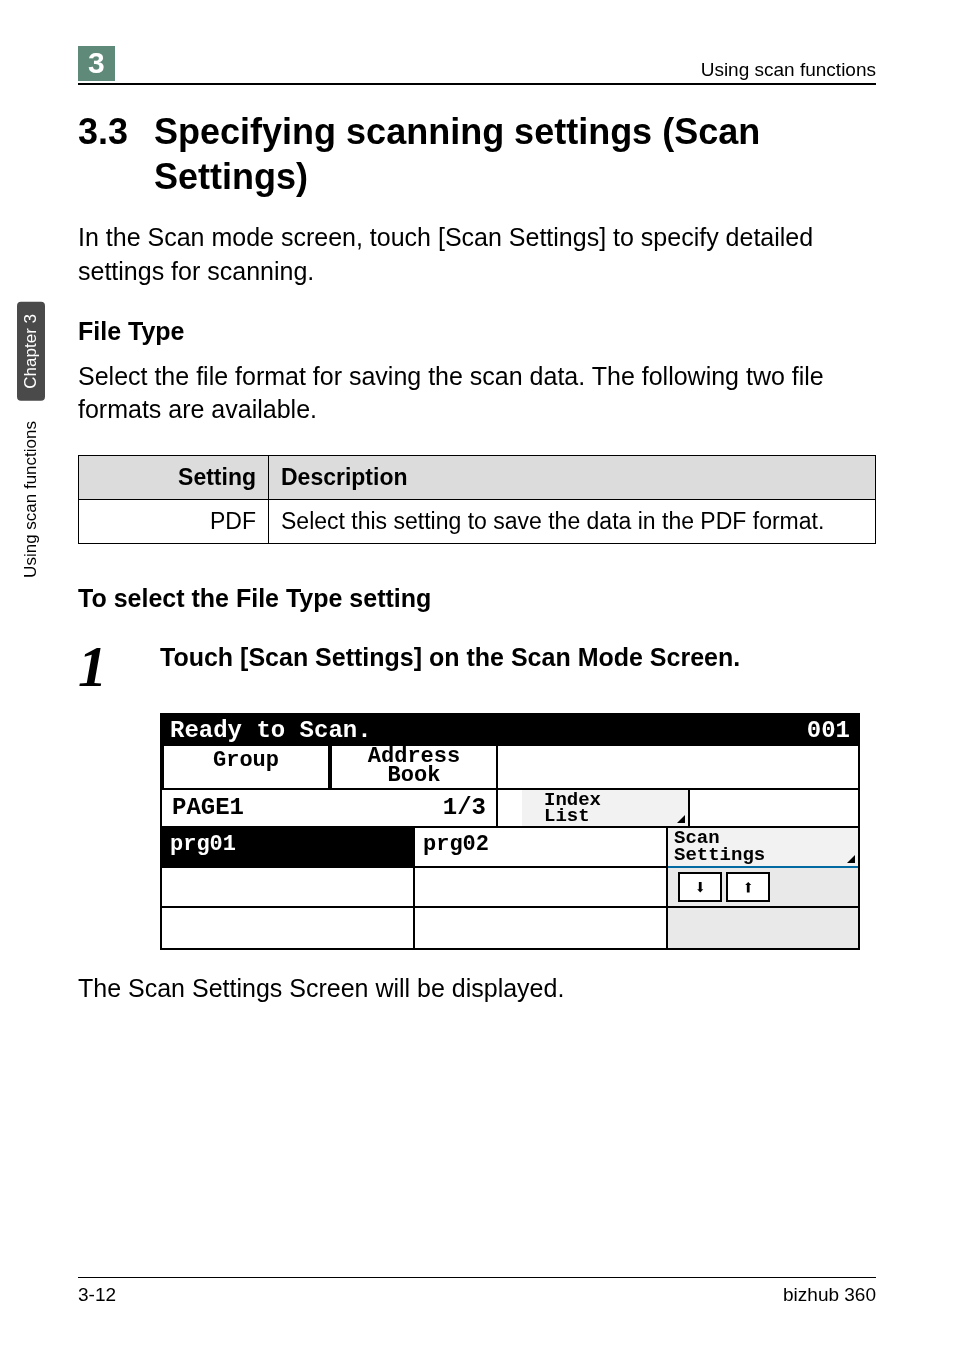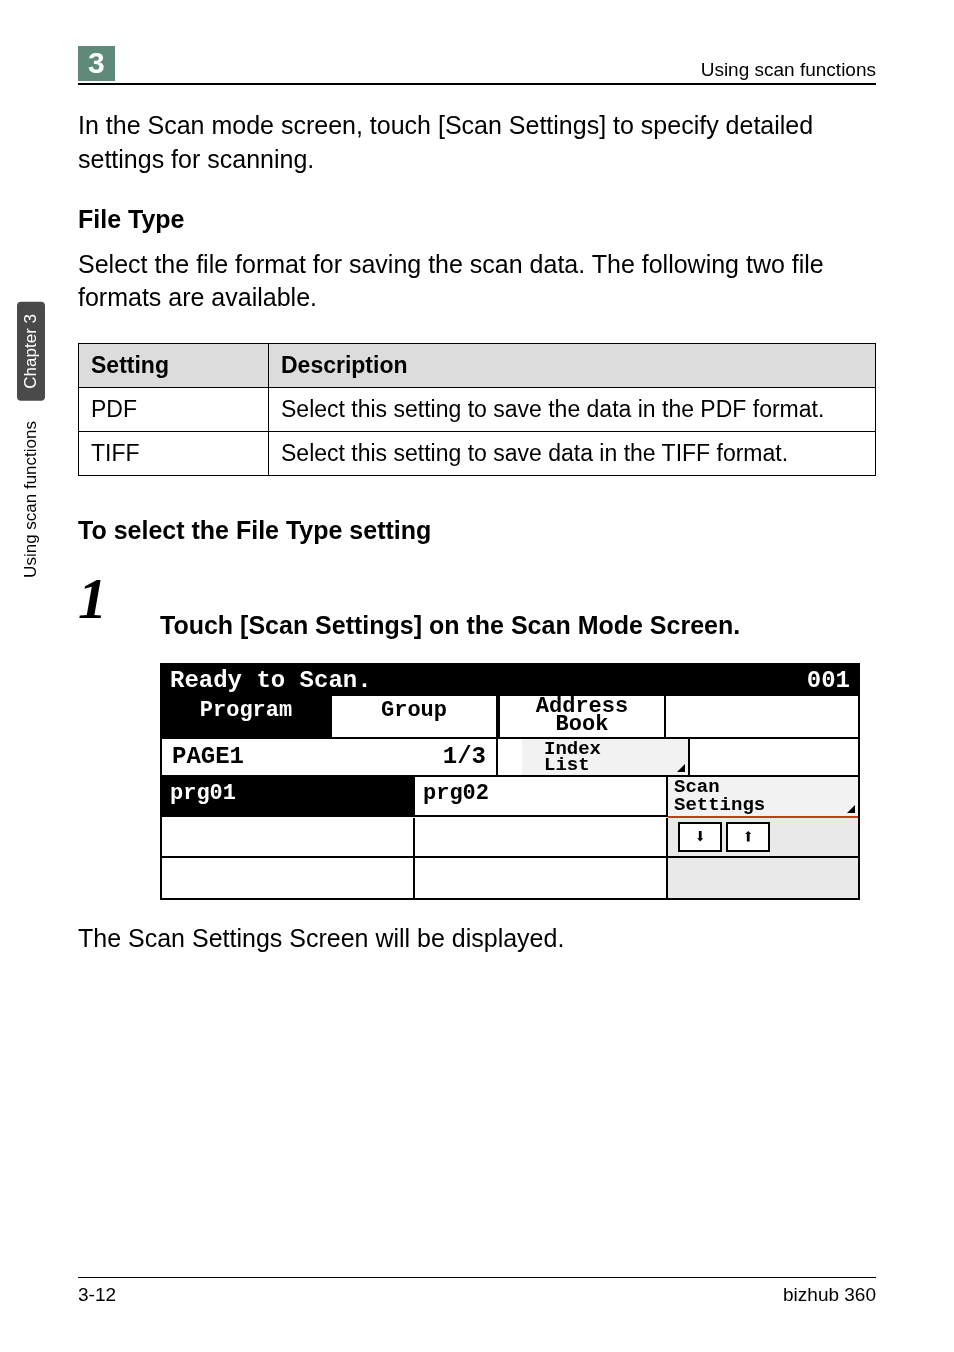--- a/index.html
+++ b/index.html
@@ -66,21 +66,21 @@
     border: 1px solid #000;
     padding: 8px 12px;
     text-align: left;
     font-size: 23px;
     vertical-align: top;
   }
   .table thead th {
     background: #dcdcdc;
     font-weight: bold;
   }
-  .table td:first-child, .table th:first-child { width: 190px; }
+  .table td:first-child, .table th:first-child { width: 190px; text-align: right; }
   .h-proc {
     font-size: 25px;
     font-weight: bold;
     margin-bottom: 28px;
   }
   .step-row {
     display: flex;
     gap: 26px;
     align-items: flex-start;
     margin-bottom: 20px;
@@ -91,21 +91,20 @@
     font-weight: bold;
     line-height: 0.9;
     font-family: Georgia, 'Times New Roman', serif;
     width: 56px;
   }
   .step-text {
     font-size: 25px;
     font-weight: bold;
     line-height: 1.35;
     flex: 1;
-    margin-top: 36px;
   }
   .result-text {
     font-size: 25px;
     margin-top: 24px;
   }
   
   .side-tab {
     position: absolute;
     left: 14px;
     top: 302px;
@@ -220,21 +219,21 @@
     padding: 4px 8px;
   }
   .lcd .prg-row .c1 { width: 253px; }
   .lcd .prg-row .c2 { width: 253px; }
   .lcd .prg-row .c1.sel { background:#000; color:#fff; }
   .lcd .prg-row .scan-settings {
     flex: 1;
     font-size: 19px;
     line-height: 0.9;
     padding: 2px 6px;
-    border-bottom: 2px solid #c2410c;
+    border-bottom: 2px solid #0369a1;
     background: #f2f2f2;
     position: relative;
   }
   .lcd .prg-row .scan-settings::after {
     content:"";
     position:absolute; right:3px; bottom:3px;
     width:0;height:0;border-left:8px solid transparent;border-bottom:8px solid #000;
   }
   .lcd .blank-row .cell {
     border-right: 2px solid #000;
@@ -275,60 +274,59 @@
   <span class="light">Using scan functions</span>
 </div>
 
 <div class="page">
 
   <div class="topbar">
     <span class="chapter-badge">3</span>
     <span class="top-right">Using scan functions</span>
   </div>
 
+  <div class="h-section">
+    <span class="num">3.3</span>
+    <span>Specifying scanning settings (Scan Settings)</span>
+  </div>
 
   <p class="body-text">In the Scan mode screen, touch [Scan Settings] to specify detailed settings for scanning.</p>
 
   <div class="h-sub">File Type</div>
   <p class="body-text">Select the file format for saving the scan data. The following two file formats are available.</p>
 
   <table class="table">
     <thead>
       <tr>
         <th>Setting</th>
         <th>Description</th>
       </tr>
     </thead>
     <tbody>
       <tr>
         <td>PDF</td>
         <td>Select this setting to save the data in the PDF format.</td>
       </tr>
-      <tr>
-        <td>TIFF</td>
-        <td>Select this setting to save data in the TIFF format.</td>
-      </tr>
     </tbody>
   </table>
 
   <div class="h-proc">To select the File Type setting</div>
 
   <div class="step-row">
     <div class="step-num">1</div>
     <div class="step-text">Touch [Scan Settings] on the Scan Mode Screen.</div>
   </div>
 
   <div class="lcd-wrap">
     <div class="lcd">
       <div class="status-row">
         <span>Ready to Scan.</span>
         <span>001</span>
       </div>
       <div class="row tabs-row">
-        <div class="tab tab-program active">Program</div>
         <div class="tab tab-group">Group</div>
         <div class="tab tab-addr" style="white-space:pre;">Address
 Book</div>
         <div class="tab-spacer"></div>
       </div>
       <div class="row page-row">
         <div class="page-cell">
           <span>PAGE1</span>
           <span>1/3</span>
         </div>

